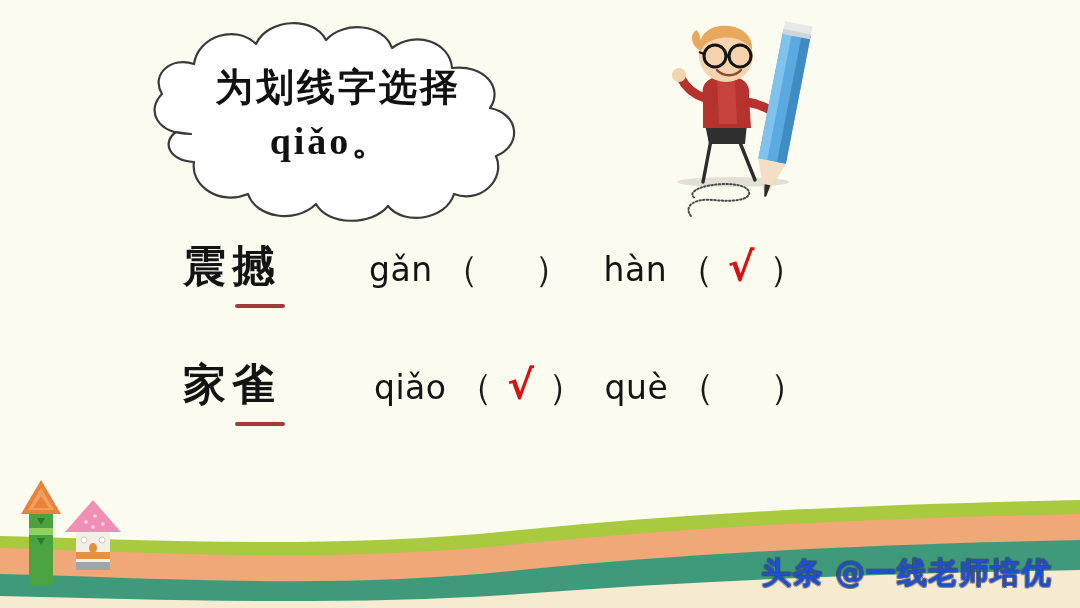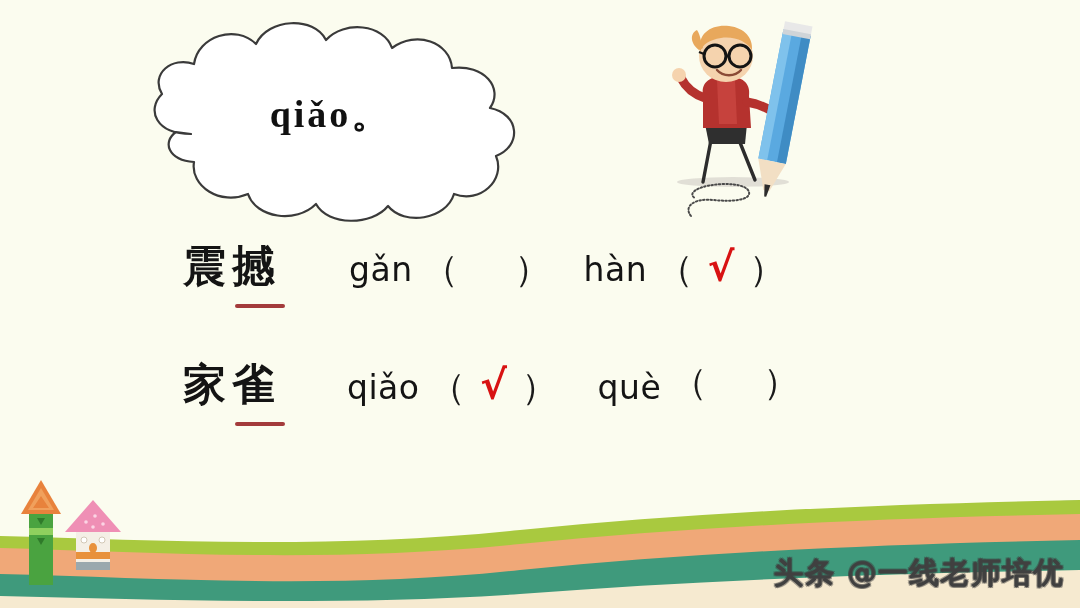--- a/index.html
+++ b/index.html
@@ -63,20 +63,21 @@
     position:absolute;
     left:0; top:238px;
     width:1080px;
   }
   .question-row {
     position:relative;
     display:flex;
     align-items:baseline;
     height:118px;
     padding-left:183px;
+    gap:20px;
   }
   .word-block {
     position:relative;
     width:152px;
     flex:0 0 152px;
   }
   .word-text {
     font-family:"Liberation Serif", serif;
     font-size:43px;
     font-weight:700;
@@ -132,31 +133,31 @@
     text-align:center;
     font-family:"DejaVu Sans", sans-serif;
     font-size:40px;
     font-weight:700;
     color:#d81212;
     line-height:0.9;
   }
   
   .row-1 .opt-a { margin-left:14px; }
   .row-1 .opt-b { margin-left:33px; }
-  .row-2 .opt-a { margin-left:12px; }
-  .row-2 .opt-b { margin-left:40px;align-items:flex-end; }
+  .row-2 .opt-a { margin-left:19px; }
+  .row-2 .opt-b { margin-left:20px; }
 
   
   #watermark {
     position:absolute;
-    right:16px; bottom:14px;
+    right:28px; bottom:14px;
     font-family:"DejaVu Sans", sans-serif;
     font-size:30px;
     font-weight:700;
-    color:#404040;
+    color:#1d4ed8;
     letter-spacing:1px;
     text-shadow:
       -1px -1px 0 rgba(60,60,60,.45),
        1px -1px 0 rgba(60,60,60,.45),
       -1px  1px 0 rgba(60,60,60,.45),
        1px  1px 0 rgba(60,60,60,.45);
     white-space:nowrap;
   }
 </style>
 </head>
@@ -176,20 +177,21 @@
                C356,50 376,74 362,94
                C392,100 394,132 368,142
                C378,166 352,190 326,180
                C318,206 276,212 260,192
                C244,212 200,212 188,190
                C168,210 128,204 120,180
                C92,192 62,172 66,148
                C40,146 34,128 48,118 Z" fill="#ffffff" stroke="#3a3a3a" stroke-width="2.2" stroke-linejoin="round"></path>
     </svg>
     <div id="cloud-text">
+      <div class="cloud-line line1">为划线字选择</div>
       <div class="cloud-line line2">qiǎo。</div>
     </div>
   </div>
 
   <div id="boy-illustration">
     <svg viewBox="0 0 170 200" width="170" height="200">
 
       <ellipse cx="78" cy="162" rx="56" ry="5" fill="#d8d6cd" opacity="0.75"></ellipse>
 
       <path d="M36,196 C28,186 40,178 58,180 C78,182 96,180 94,172 C92,164 70,162 52,166 C38,169 34,175 40,178" fill="none" stroke="#4a4a4a" stroke-width="2" stroke-linecap="round" stroke-dasharray="1.5 2.2"></path>

